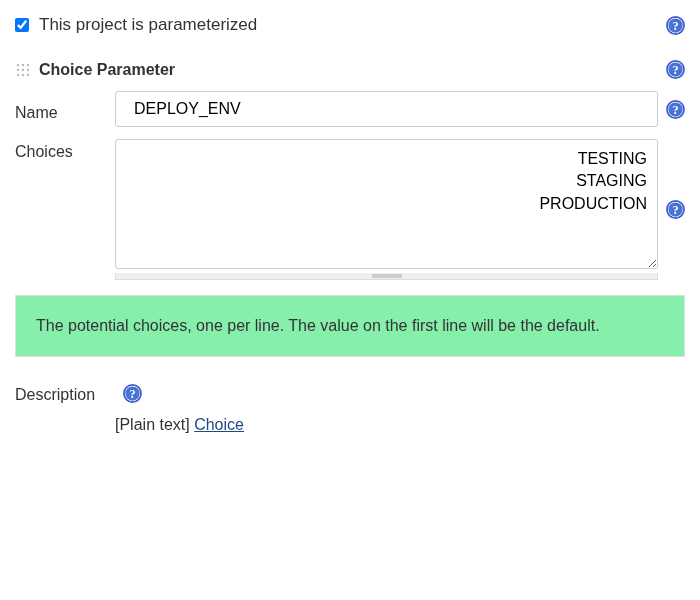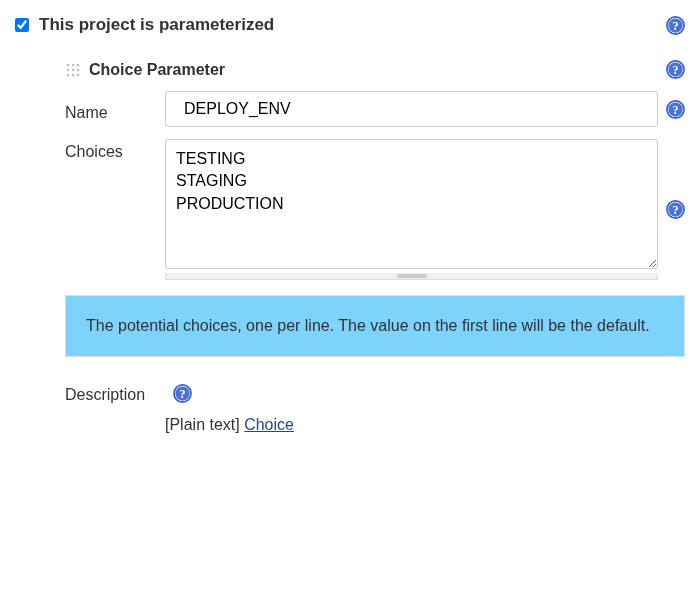--- a/index.html
+++ b/index.html
@@ -28,30 +28,28 @@
     }
     input[type="checkbox"] {
       width: 14px;
       height: 14px;
       cursor: pointer;
     }
     .top-label {
       font-size: 17px;
       color: #333;
       cursor: pointer;
-      font-weight: bold;
     }
     .help-icon {
       width: 19px;
       height: 19px;
       cursor: pointer;
       flex-shrink: 0;
     }
     .param-block {
-      margin-left: 50px;
     }
     .param-header-row {
       display: flex;
       align-items: center;
       justify-content: space-between;
       margin-bottom: 12px;
     }
     .param-header-left {
       display: flex;
       align-items: center;
@@ -111,20 +109,21 @@
       padding: 8px 10px;
       font-size: 16px;
       font-family: inherit;
       border: 1px solid #ccc;
       border-radius: 3px;
       resize: both;
       line-height: 1.4;
     }
     .textarea-choices {
       height: 130px;
+      text-align: right;
     }
     .textarea-desc {
       height: 120px;
     }
     .resize-bar {
       height: 7px;
       background: #f0f0f0;
       border: 1px solid #ddd;
       border-top: none;
       position: relative;
@@ -138,21 +137,21 @@
       width: 30px;
       height: 3px;
       border-top: 1px solid #aaa;
       border-bottom: 1px solid #aaa;
     }
     .help-box {
       margin-left: 0;
       margin-top: 15px;
       margin-bottom: 25px;
       padding: 18px 20px;
-      background: #7dd3fc;
+      background: #86efac;
       border: 1px solid #ddd;
       font-size: 16px;
       line-height: 1.5;
       color: #333;
     }
     .format-row {
       margin-left: 100px;
       font-size: 16px;
       color: #333;
       margin-top: 3px;

